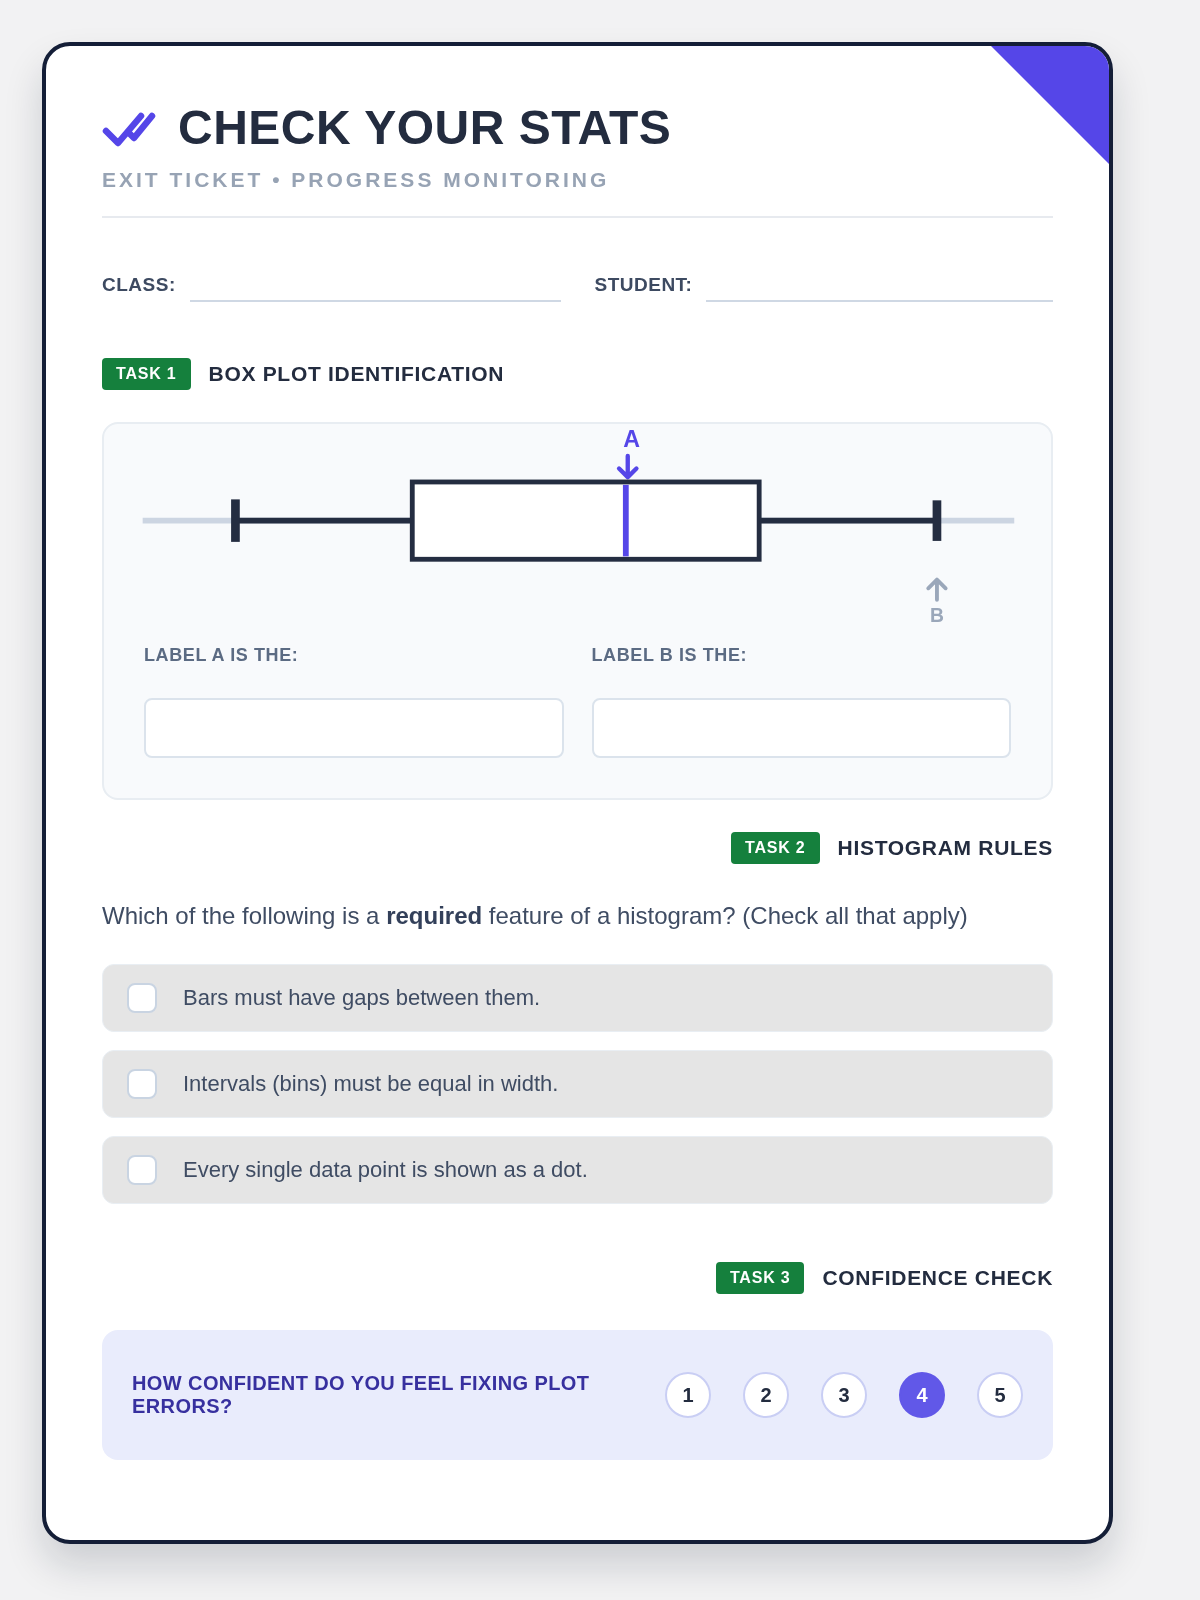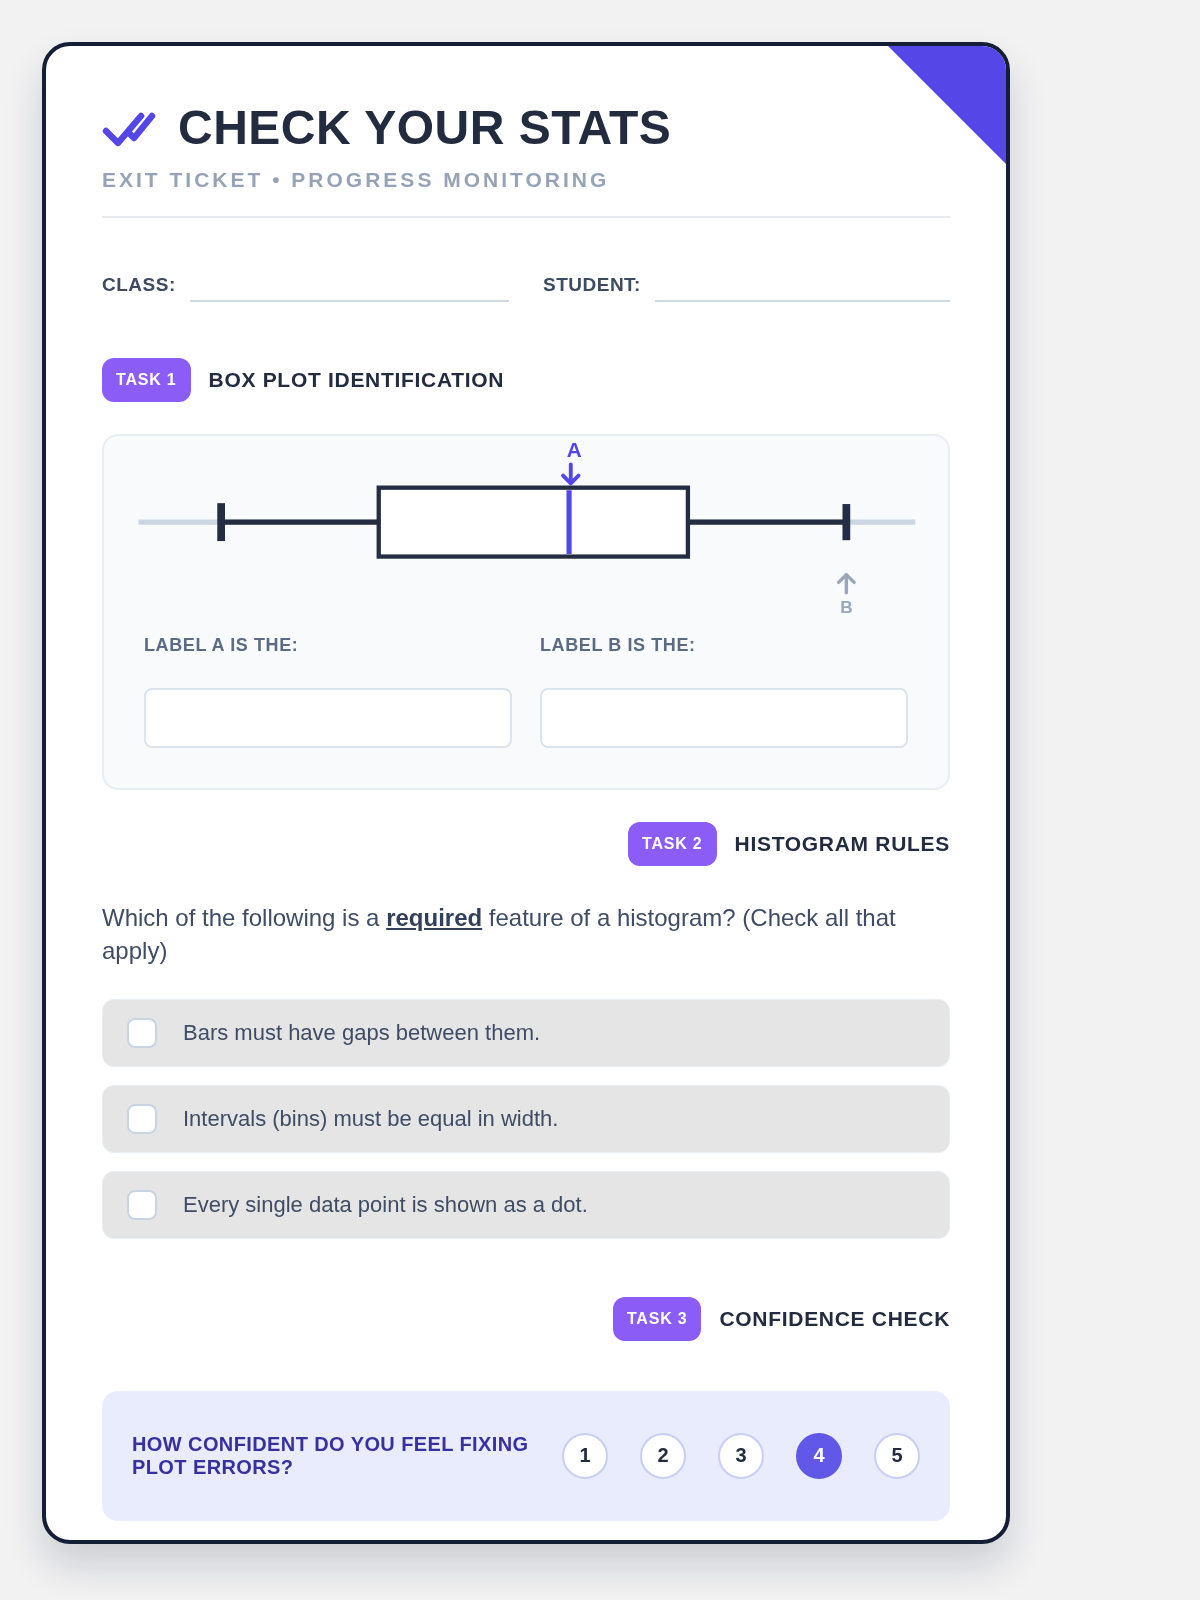--- a/index.html
+++ b/index.html
@@ -4,21 +4,21 @@
 <style>
   * { margin: 0; padding: 0; box-sizing: border-box; }
   html, body {
     width: 1200px; height: 1600px;
     background: #f2f2f3;
     font-family: "Liberation Sans", sans-serif;
     overflow: hidden;
   }
   .card {
     position: relative;
-    width: 968px; height: 1502px;
+    width: 1071px; height: 1502px;
     margin: 42px;
     background: #ffffff;
     border: 4px solid #141e37;
     border-radius: 28px;
     box-shadow: 0 22px 38px rgba(15,23,42,0.16);
     overflow: hidden;
   }
   .corner-triangle {
     position: absolute; top: -1px; right: -1px;
     width: 120px; height: 120px;
@@ -55,23 +55,23 @@
     font-size: 20px; color: #232c3f; outline: none;
     font-family: "Liberation Sans", sans-serif;
   }
 
   
   .task-header { display: flex; align-items: center; gap: 18px; }
   .task-header.t1 { margin-top: 56px; }
   .task-header.t2 { margin-top: 32px; justify-content: flex-end; }
   .task-header.t3 { margin-top: 58px; justify-content: flex-end; }
   .badge {
-    background: #8b5cf6; color: #ffffff;
+    background: #15803d; color: #ffffff;
     font-size: 16px; font-weight: bold; letter-spacing: 0.8px;
-    padding: 14px 14px; border-radius: 12px; line-height: 1;
+    padding: 8px 14px; border-radius: 4px; line-height: 1;
   }
   .task-title {
     font-size: 21px; font-weight: bold; color: #232c3f; letter-spacing: 0.7px;
   }
 
   
   .plot-panel {
     margin-top: 32px;
     background: #f8fafc;
     border: 2px solid #e8edf2;
@@ -87,36 +87,36 @@
   }
   .answer-input {
     width: 100%; height: 60px;
     background: #ffffff; border: 2px solid #dbe3ec; border-radius: 8px;
     font-size: 20px; color: #232c3f; padding: 0 16px; outline: none;
     font-family: "Liberation Sans", sans-serif;
   }
 
   
   .question { margin-top: 36px; font-size: 24px; color: #3f4c63; line-height: 1.35; }
-  .question .em { font-weight: bold; text-decoration: underline; color: #33405a; }
+  .question .em { font-weight: bold; color: #33405a; }
   .options { margin-top: 32px; }
   .option {
     display: flex; align-items: center; gap: 26px;
     background: #e5e5e5; border: 1.5px solid #e9eef3; border-radius: 12px;
     height: 68px; padding: 0 24px; margin-bottom: 18px; cursor: pointer;
   }
   .checkbox {
     width: 30px; height: 30px; flex: 0 0 auto;
     background: #ffffff; border: 2.5px solid #c9d4e2; border-radius: 8px;
   }
   .option-text { font-size: 22px; color: #3f4c63; }
 
   
   .confidence-panel {
-    margin-top: 50px; height: 130px;
+    margin-top: 36px; height: 130px;
     background: #e9ecfc; border-radius: 16px;
     display: flex; align-items: center; gap: 20px;
     padding: 0 30px;
   }
   .confidence-question {
     flex: 1; font-size: 20px; font-weight: bold; color: #37309f;
     letter-spacing: 0.4px;
   }
   .scale { display: flex; gap: 32px; }
   .circle {

